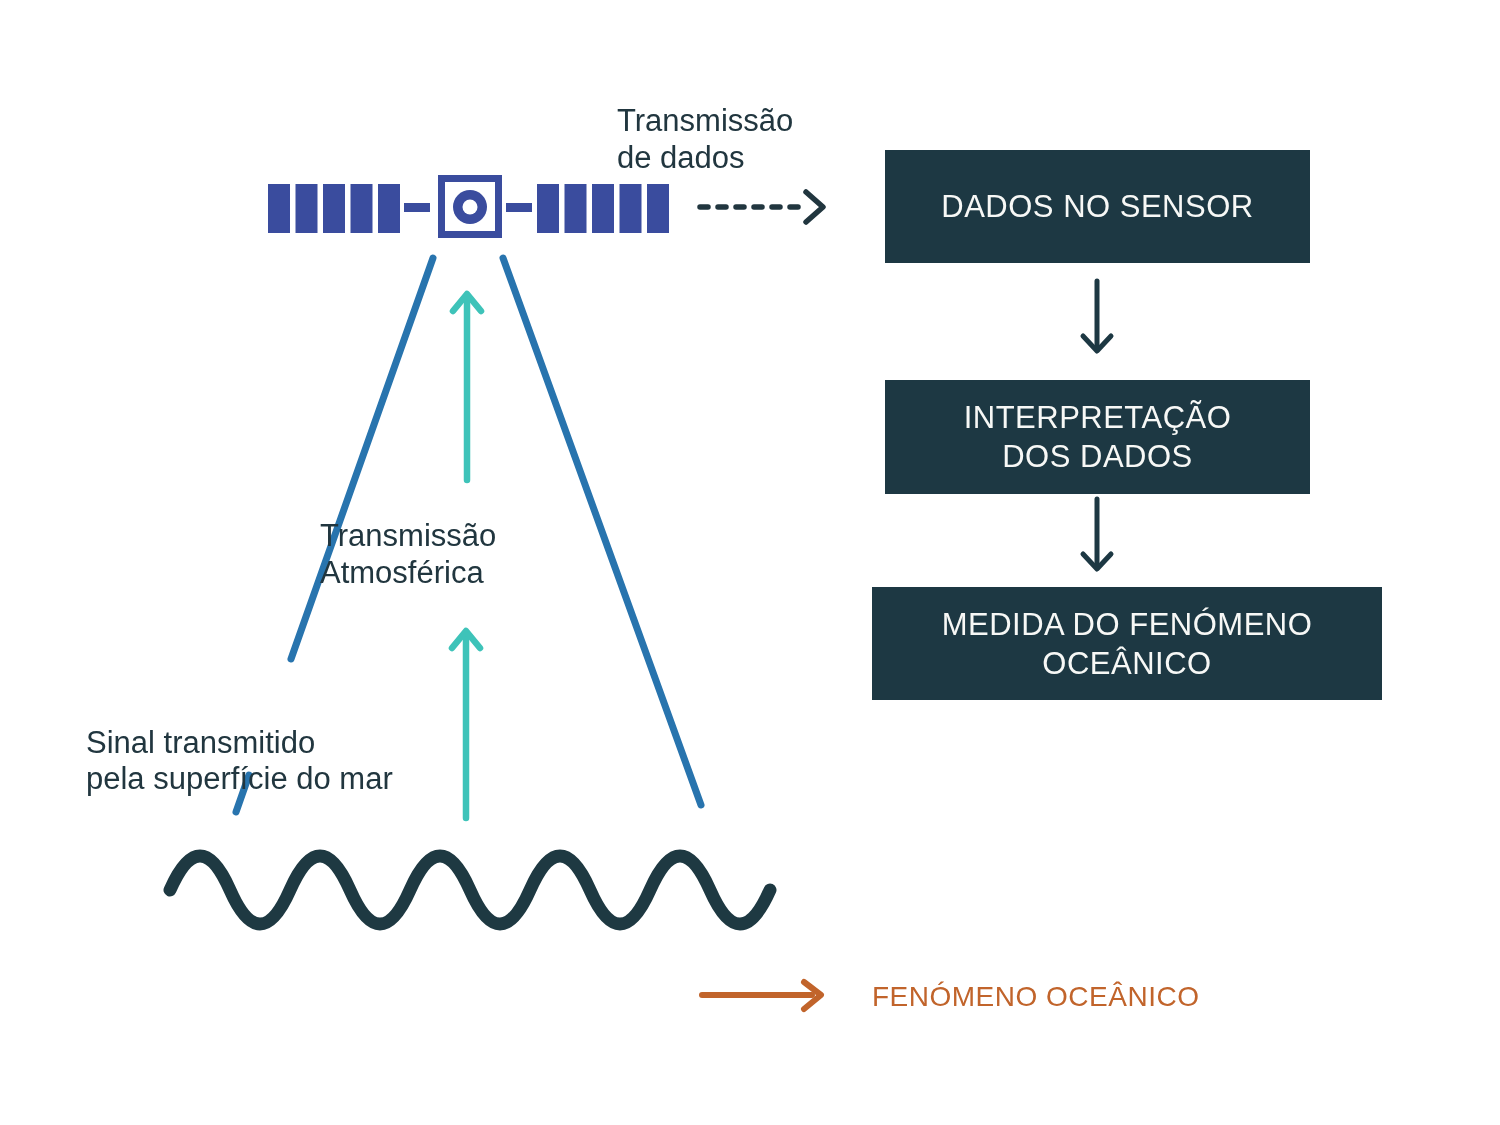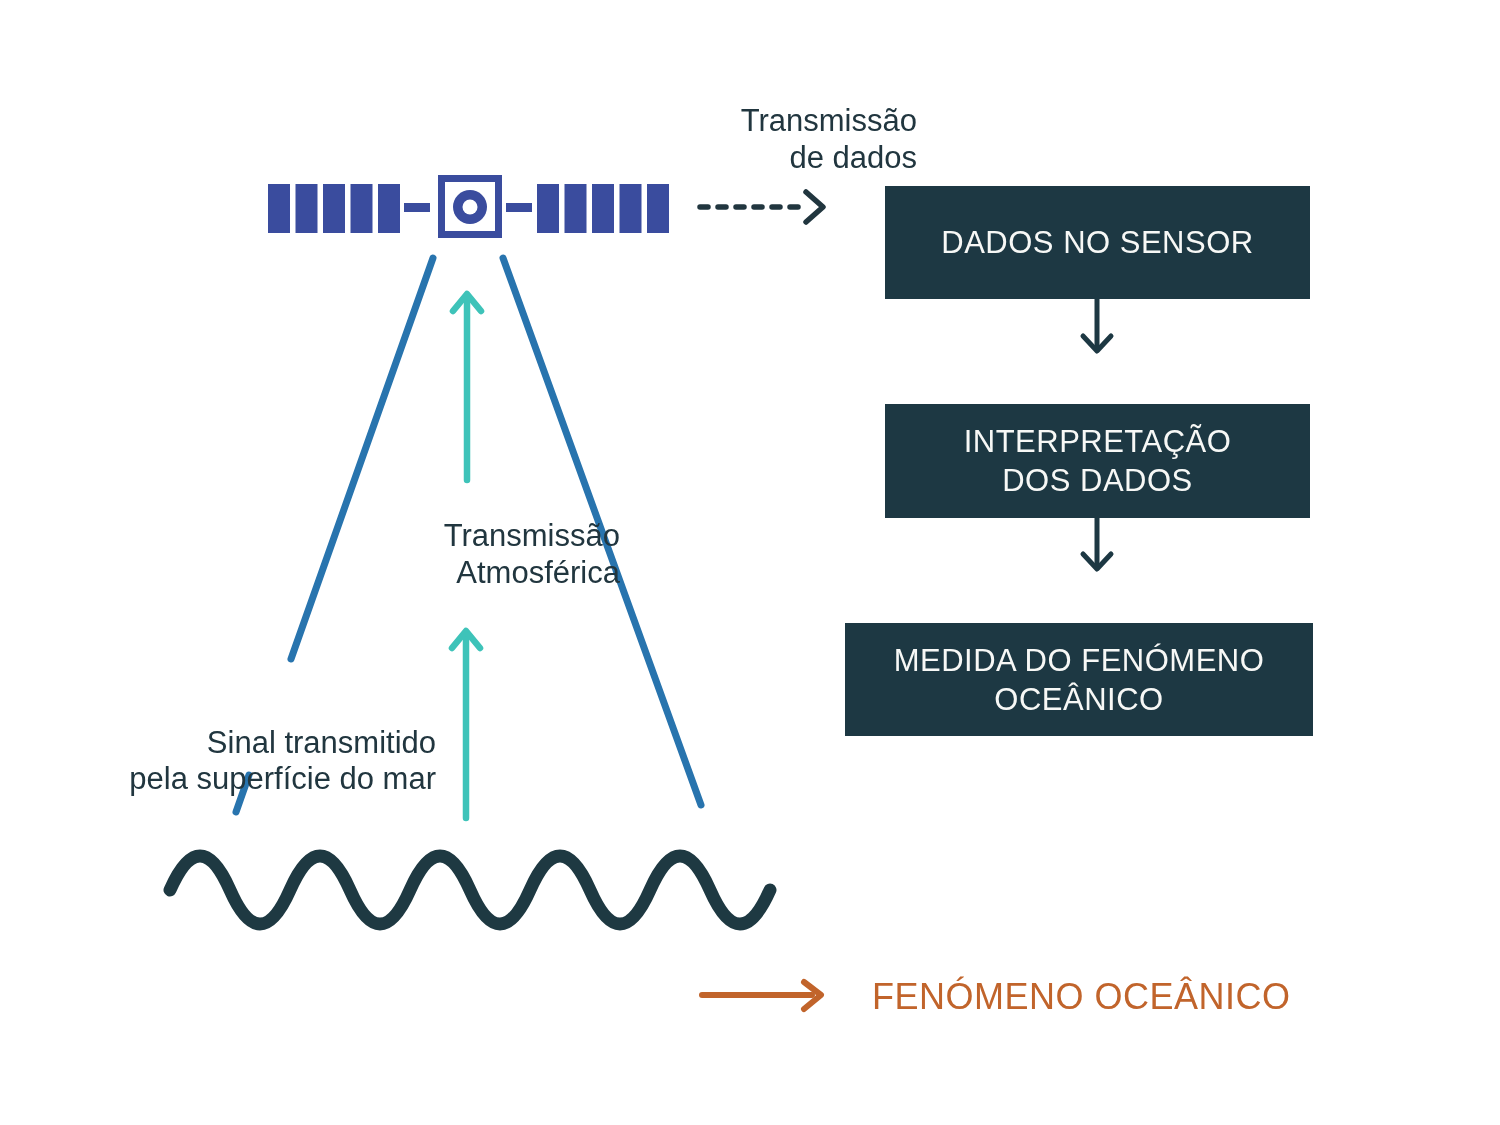--- a/index.html
+++ b/index.html
@@ -20,42 +20,41 @@
     left: 0;
     top: 0;
     width: 1500px;
     height: 1125px;
   }
   .label {
     position: absolute;
     color: #21363F;
     font-size: 31px;
     line-height: 37px;
-    text-align: right;
+    text-align: left;
     white-space: pre-line;
   }
   .label.lh36 { line-height: 36px; margin-top: 45px; }
   .flow-box {
     position: absolute;
     background: #1D3843;
     color: #F7F8F6;
     font-size: 31px;
     line-height: 39px;
     letter-spacing: 0.5px;
     display: flex;
     align-items: center;
     justify-content: center;
     text-align: center;
     white-space: pre-line;
-    margin-top: 36px;
   }
   .orange-label {
     position: absolute;
     color: #C1642B;
-    font-size: 36px;
+    font-size: 28px;
     line-height: 36px;
     white-space: pre-line;
     letter-spacing: 0.5px;
   }
 </style>
 </head>
 <body>
 
 <div class="canvas">
 
@@ -130,23 +129,23 @@
   <div class="label lh36" style="left:86px; top:680px; width:350px;">Sinal transmitido
 pela superfície do mar</div>
 
 
   <div class="orange-label" style="left:872px; top:979px;">FENÓMENO OCEÂNICO</div>
 
   <div class="flow-box" style="left:885px; top:150px; width:425px; height:113px;">
     <span>DADOS NO SENSOR</span>
   </div>
 
-  <div class="flow-box" style="left:885px; top:368px; width:425px; height:114px;">
+  <div class="flow-box" style="left:885px; top:380px; width:425px; height:114px;">
     <span>INTERPRETAÇÃO
 DOS DADOS</span>
   </div>
 
-  <div class="flow-box" style="left:845px; top:587px; width:468px; height:113px;">
+  <div class="flow-box" style="left:872px; top:587px; width:510px; height:113px;">
     <span>MEDIDA DO FENÓMENO
 OCEÂNICO</span>
   </div>
 
 </div>
 
 </body></html>

